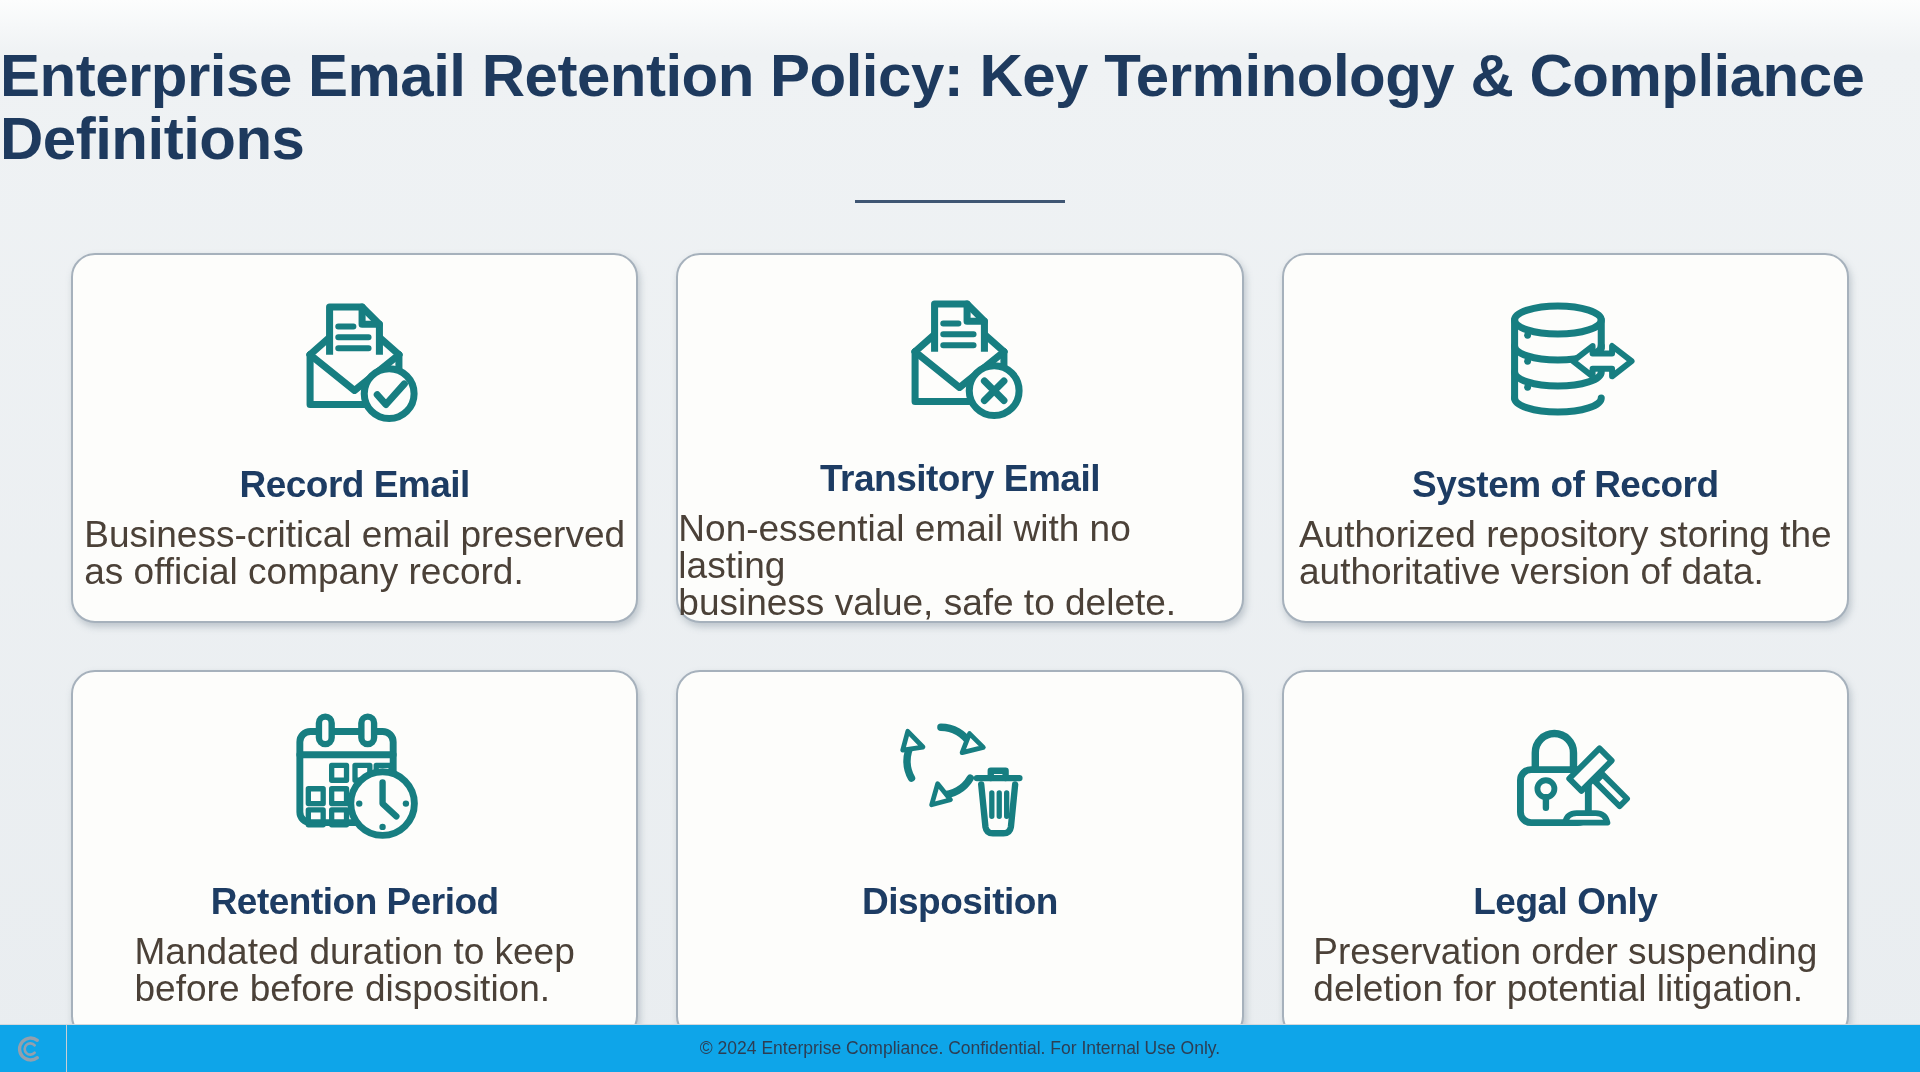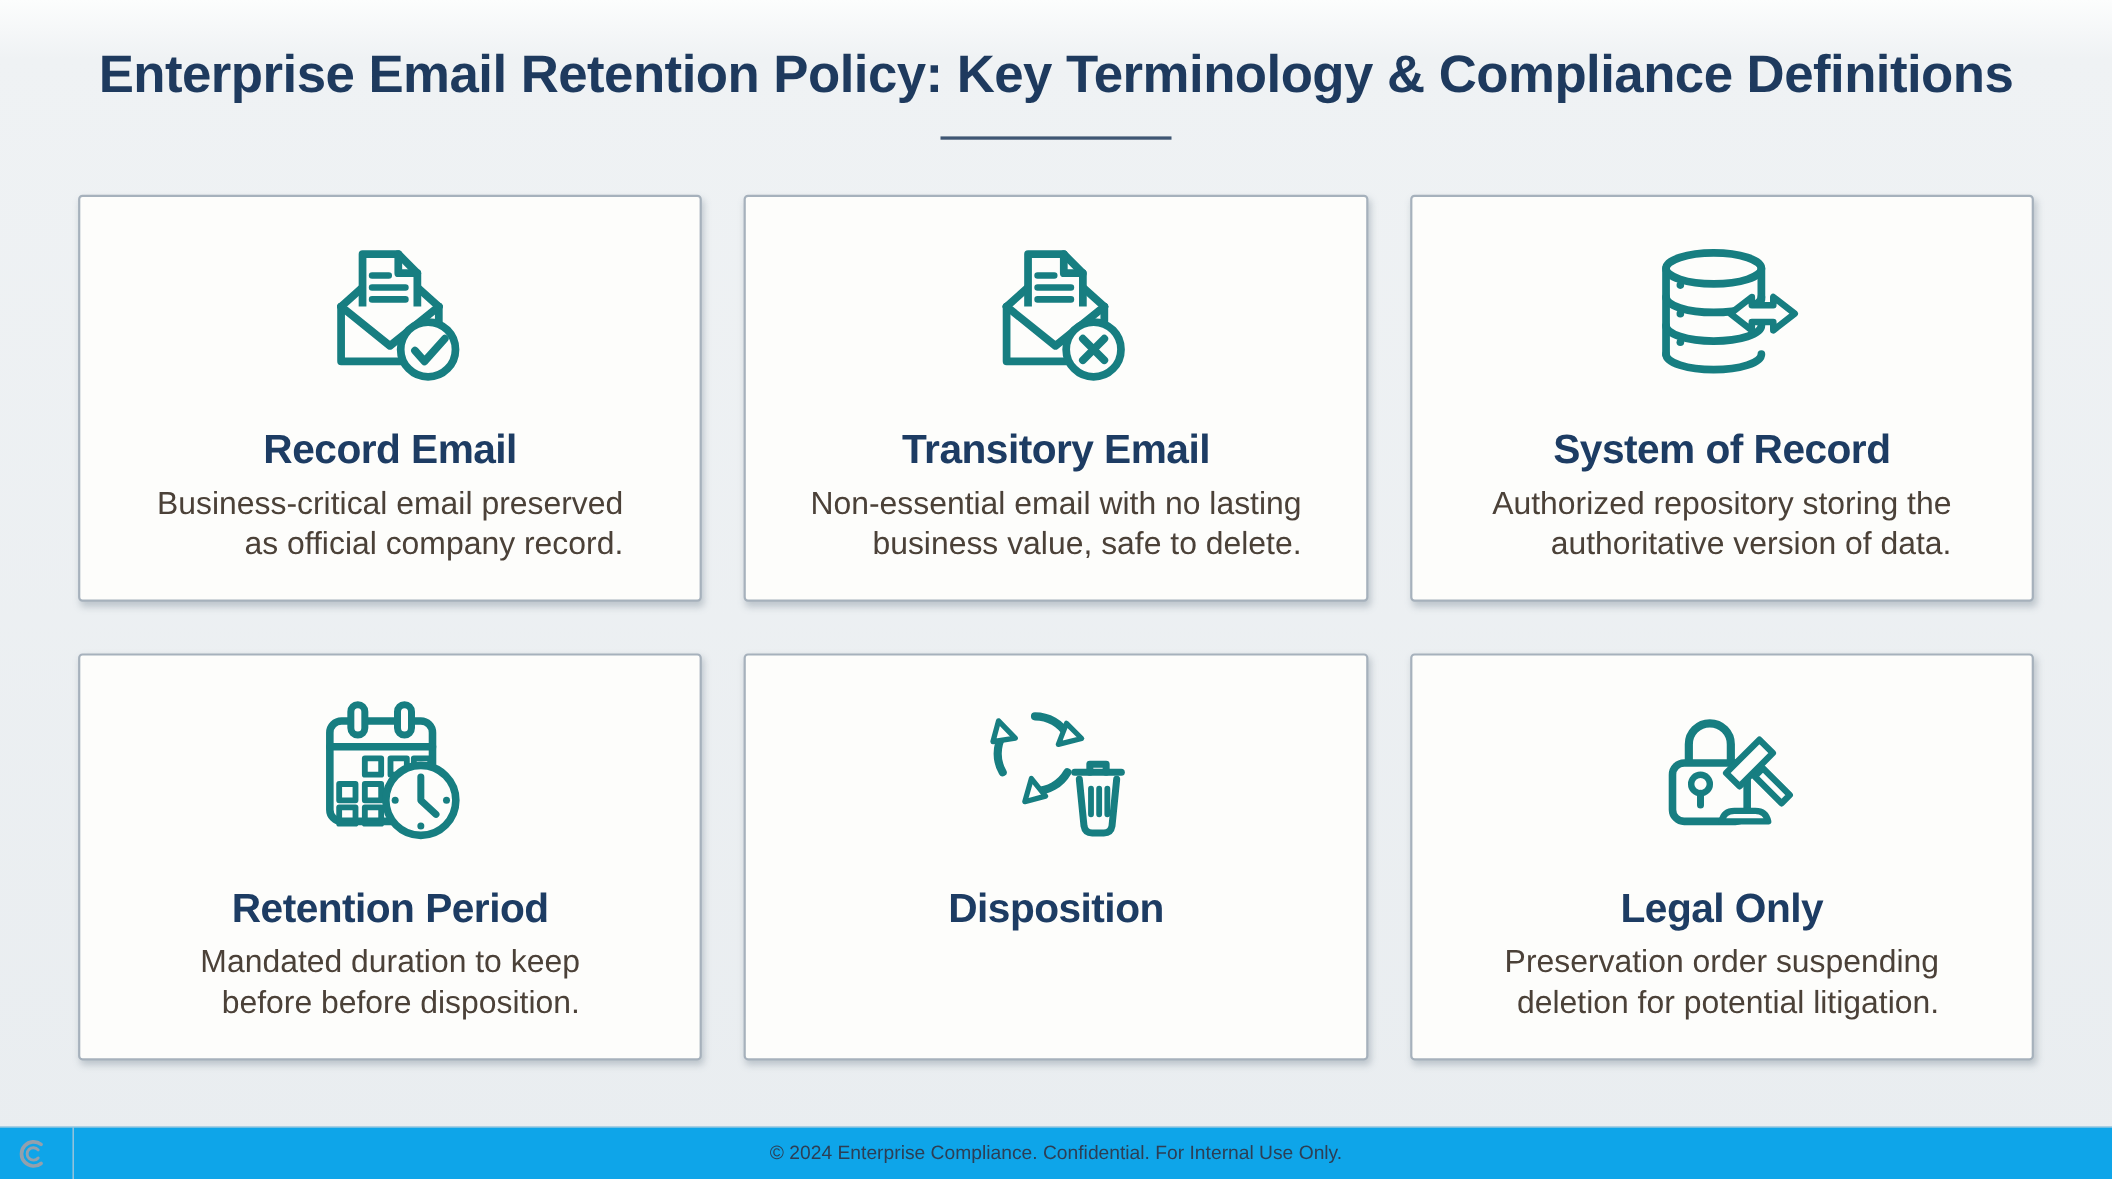--- a/index.html
+++ b/index.html
@@ -2,47 +2,47 @@
 <html><head>
 <meta charset="utf-8">
 <style>
   html,body{margin:0;padding:0;}
   body{
     width:1920px;height:1072px;overflow:hidden;position:relative;
     font-family:"Liberation Sans",sans-serif;
     background:linear-gradient(180deg,#fcfdfd 0%,#eff2f4 5%,#e9edf0 100%);
   }
   .page-title{
-    margin:0;padding-top:44px;text-align:center;
-    font-size:48px;font-weight:bold;letter-spacing:-0.5px;
+    margin:0;padding-top:44px;
+    font-size:60px;font-weight:bold;letter-spacing:-0.5px;
     color:#1e3a5e;line-height:1.05;
   }
   .title-underline{
     width:210px;height:3px;background:#3f5673;margin:30px auto 0;
   }
   .grid{
     margin:50px 71px 0;
     display:grid;grid-template-columns:repeat(3,1fr);
     column-gap:38px;row-gap:47px;
   }
   .card{
     height:370px;background:#fdfdfb;
-    border:2px solid #a6b1bc;border-radius:4px;
+    border:2px solid #a6b1bc;border-radius:24px;
     box-shadow:2px 4px 7px rgba(104,119,134,0.35);
     display:flex;flex-direction:column;align-items:center;
     box-sizing:border-box;padding-top:24px;
   }
   .icon-wrap{height:160px;display:flex;align-items:center;justify-content:center;}
   .card-title{
     margin-top:26px;font-size:37px;font-weight:bold;letter-spacing:-0.5px;
     color:#1d3c63;line-height:1.1;text-align:center;
   }
   .card-desc{
-    margin-top:10px;text-align:right;
-    font-size:29px;line-height:37px;color:#4b4138;
+    margin-top:10px;text-align:left;
+    font-size:37px;line-height:37px;color:#4b4138;
   }
   .footer{
     position:absolute;left:0;bottom:0;width:1920px;height:47px;
     background:#0ea5e9;border-top:1px solid #d4d8dc;
   }
   .footer-text{
     position:absolute;left:0;top:0;width:100%;text-align:center;
     line-height:47px;font-size:17.5px;color:#2d3e54;
   }
   .footer-logo{position:absolute;left:14px;top:8px;}

